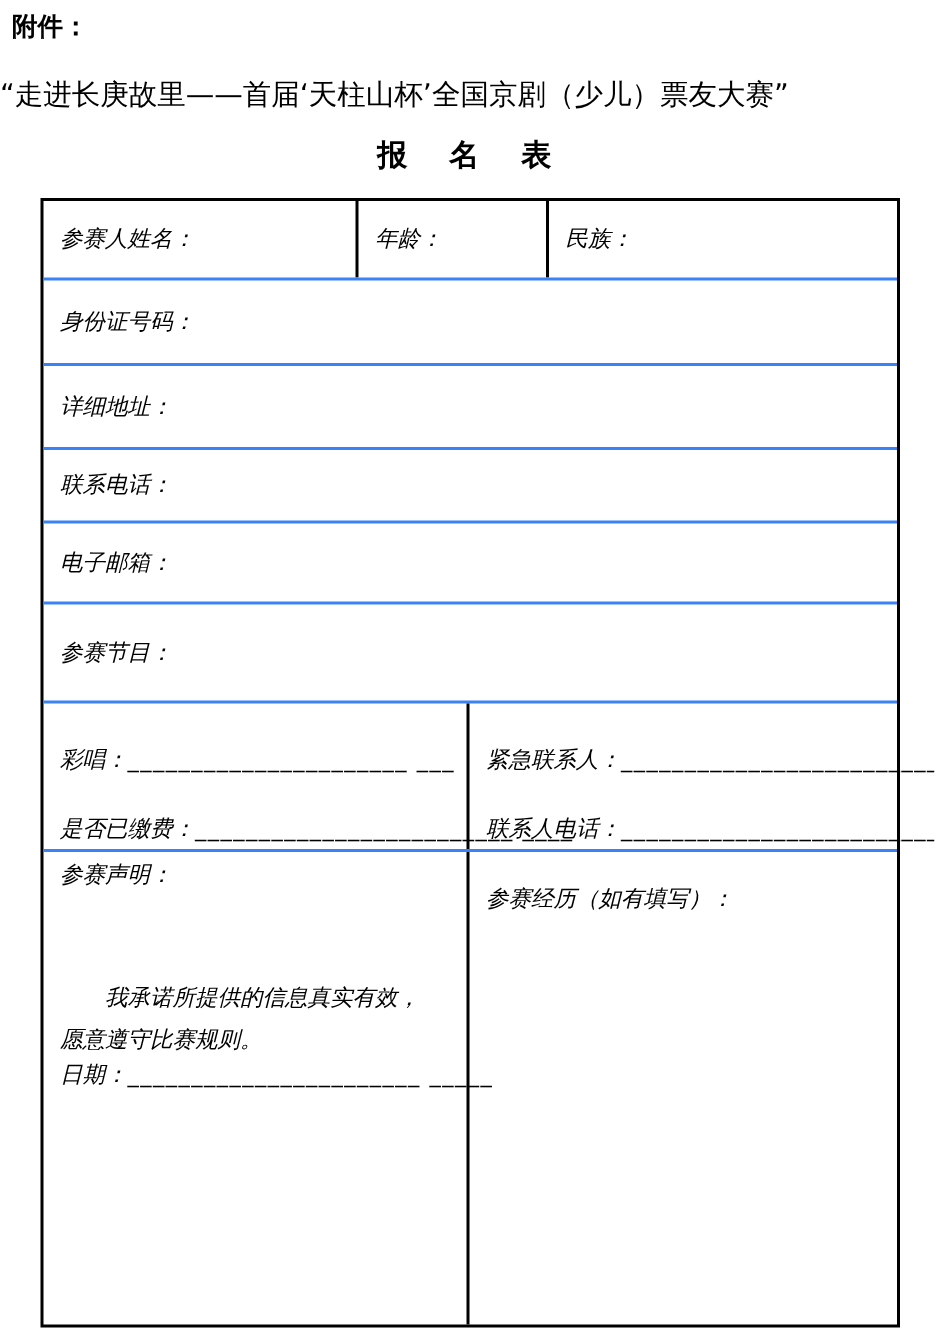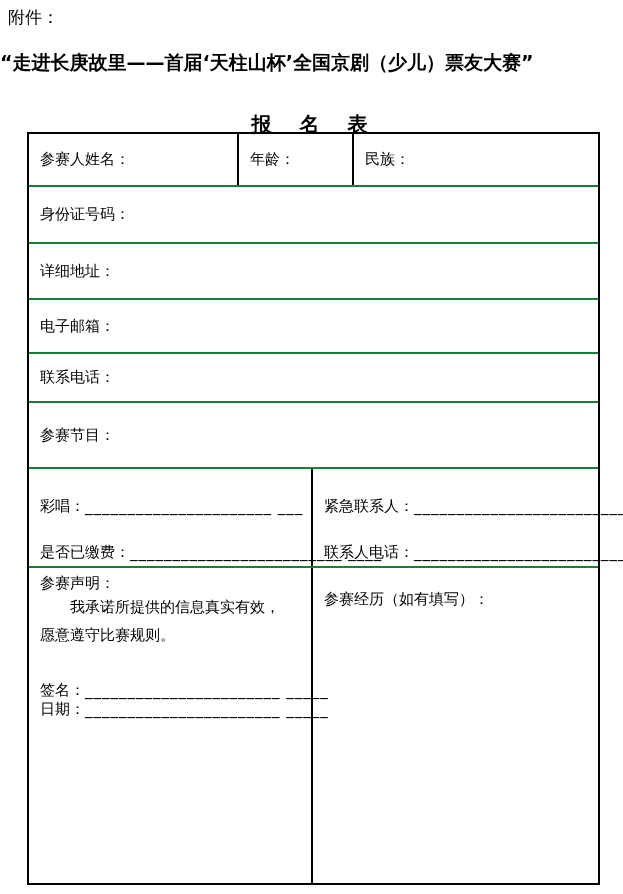--- a/index.html
+++ b/index.html
@@ -6,61 +6,61 @@
   .page{
     position:relative;
     width:623px;height:894px;
     background:#ffffff;
     color:#000;
     font-family:"DejaVu Sans","Liberation Sans",sans-serif;
     overflow:hidden;
   }
   .attachment{
     position:absolute;left:8px;top:6px;
-    font-size:17px;font-weight:400;
+    font-size:17px;font-weight:700;
   }
   .title{
     position:absolute;left:0;top:50px;width:496px;
-    text-align:right;font-size:19px;font-weight:700;
+    text-align:right;font-size:19px;font-weight:400;
     white-space:nowrap;letter-spacing:0px;
   }
   .subtitle{
-    position:absolute;left:0;top:111px;width:623px;
+    position:absolute;left:0;top:90px;width:623px;
     text-align:center;font-size:20px;font-weight:700;letter-spacing:4px;
   }
   .tbl{
     position:absolute;left:27px;top:132px;
     width:573px;height:753px;
     border:2px solid #000;box-sizing:border-box;
     display:flex;flex-direction:column;
   }
-  .row{display:flex;box-sizing:border-box;border-top:2px solid #15803d;flex:0 0 auto;}
+  .row{display:flex;box-sizing:border-box;border-top:2px solid #3b82f6;flex:0 0 auto;}
   .row:first-child{border-top:none;}
   .r1{height:51px}.r2{height:57px}.r3{height:56px}.r4{height:49px}
   .r5{height:54px}.r6{height:48px}.r7{height:66px}.r8{height:99px}
   .r9{flex:1 1 auto}
   .cell{
     box-sizing:border-box;border-left:2px solid #000;
     display:flex;align-items:center;
-    padding-left:11px;font-size:15px;font-weight:500;
+    padding-left:11px;font-size:15px;font-weight:500;font-style:italic;
   }
   .cell:first-child{border-left:none;}
-  .c1{width:208px}.c2{width:125px}.c3{width:115px}.c4{flex:1}
+  .c1{width:208px}.c2{width:125px}.c3{width:127px}.c4{flex:1}
   .full{flex:1}
   .half-l{width:282px}.half-r{flex:1}
   .vcol{
     flex-direction:column;align-items:flex-start;justify-content:flex-start;
   }
   .fline{white-space:nowrap;font-size:15px;text-align:center;}
   .r8 .fline.l1{margin-top:28px;}
   .r8 .fline.l2{margin-top:27px;}
   .uline{letter-spacing:1px;}
   .decl-title{margin-top:6px;font-size:15px;}
   .decl-text{
-    font-size:15px;line-height:28px;
+    margin-top:58px;font-size:15px;line-height:28px;
     text-indent:2em;width:253px;
   }
   .sign-line{margin-top:32px;}
   .date-line{}
   .exp-title{margin-top:22px;font-size:15px;}
 </style>
 </head>
 <body>
 
 <div class="page">
@@ -78,26 +78,26 @@
     </div>
 
     <div class="row r2">
       <div class="cell full">身份证号码：</div>
     </div>
 
     <div class="row r3">
       <div class="cell full">详细地址：</div>
     </div>
 
+    <div class="row r4">
+      <div class="cell full">联系电话：</div>
+    </div>
+
     <div class="row r5">
       <div class="cell full">电子邮箱：</div>
-    </div>
-
-    <div class="row r4">
-      <div class="cell full">联系电话：</div>
     </div>
 
 
     <div class="row r7">
       <div class="cell full">参赛节目：</div>
     </div>
 
     <div class="row r8">
       <div class="cell half-l vcol">
         <div class="fline l1">
@@ -114,23 +114,20 @@
         <div class="fline l2">
           <span>联系人电话：</span><span class="uline">__________________________ _____</span>
         </div>
       </div>
     </div>
 
     <div class="row r9">
       <div class="cell half-l vcol">
         <div class="decl-title">参赛声明：</div>
         <div class="decl-text">我承诺所提供的信息真实有效，愿意遵守比赛规则。</div>
-        <div class="fline sign-line">
-          <span>签名：</span><span class="uline">_______________________ _____</span>
-        </div>
         <div class="fline date-line">
           <span>日期：</span><span class="uline">_______________________ _____</span>
         </div>
       </div>
       <div class="cell half-r vcol">
         <div class="exp-title">参赛经历（如有填写）：</div>
       </div>
     </div>
 
   </div>

